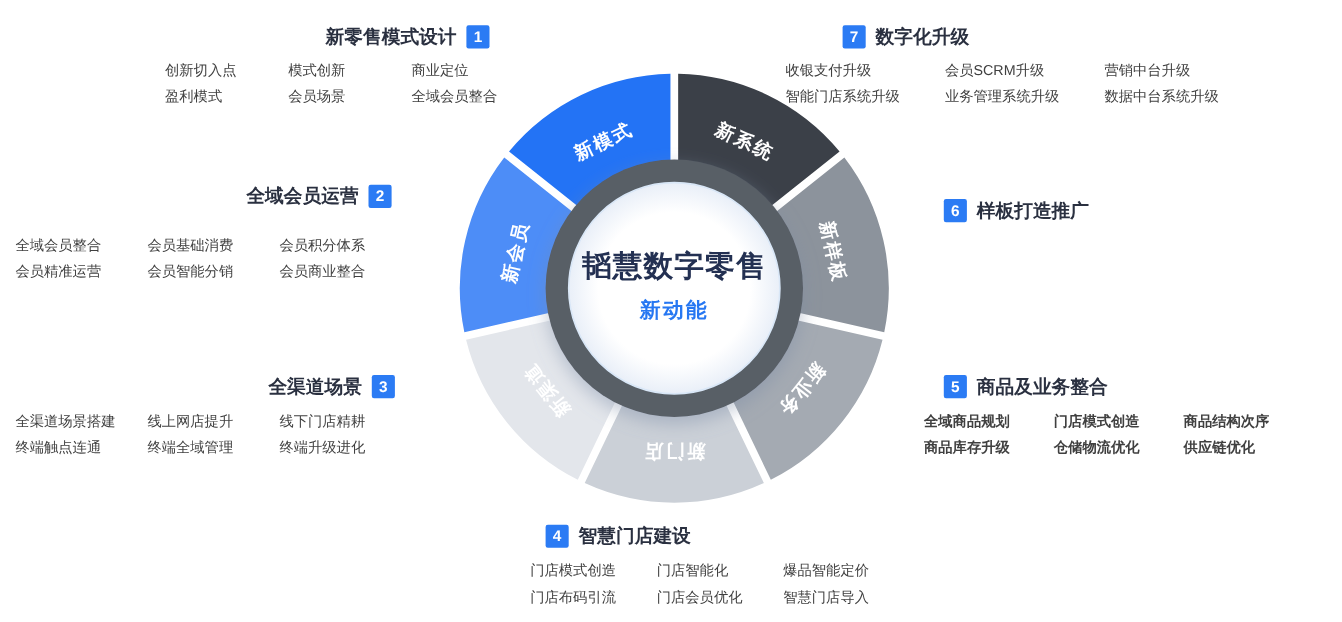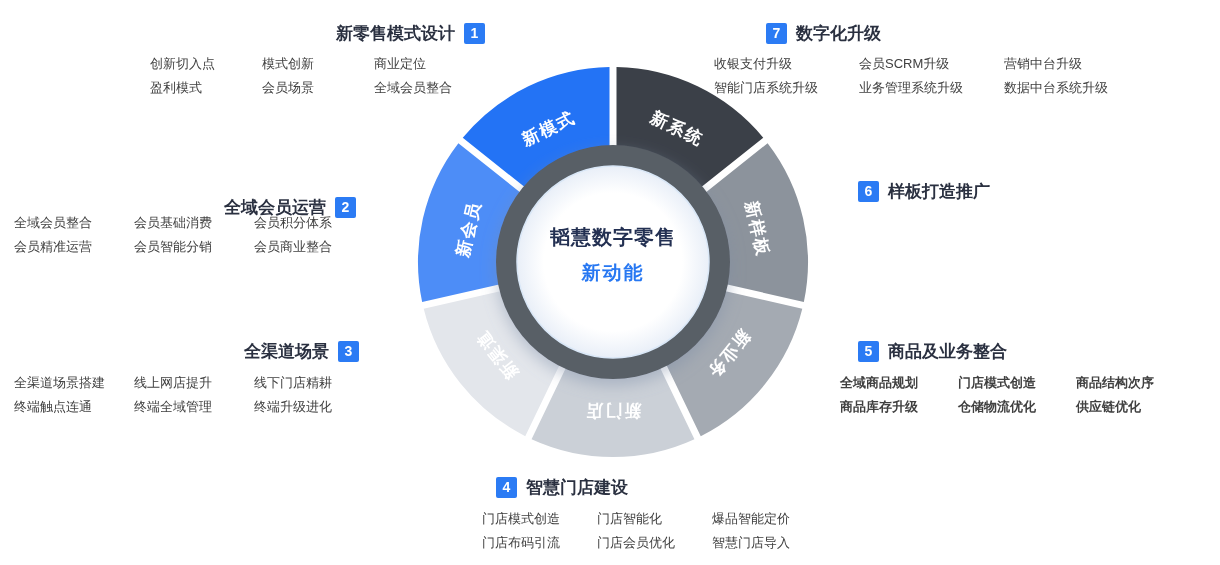--- a/index.html
+++ b/index.html
@@ -15,37 +15,37 @@
   .badge{
     width:21px;height:21px;border-radius:2px;background:#2B7BF4;color:#ffffff;
     display:flex;align-items:center;justify-content:center;
     font-size:14px;font-weight:bold;flex:0 0 auto;
   }
   
   .items-grid{
     position:absolute;display:grid;row-gap:9px;
     font-size:13px;line-height:15px;color:#404040;white-space:nowrap;
   }
-  .t1{left:296px;top:23px;margin-left:40px;}  .d1{left:150px;top:56px;grid-template-columns:repeat(3,112px);}
-  .t2{left:224px;top:197px;} .d2{left:14px; top:215px;grid-template-columns:repeat(3,120px);}
+  .t1{left:296px;top:23px;}  .d1{left:150px;top:56px;grid-template-columns:repeat(3,112px);}
+  .t2{left:224px;top:168px;} .d2{left:14px; top:215px;grid-template-columns:repeat(3,120px);}
   .t3{left:244px;top:341px;justify-content:center;} .d3{left:14px; top:375px;grid-template-columns:repeat(3,120px);}
   .t4{left:496px;top:477px;} .d4{left:482px;top:511px;grid-template-columns:repeat(3,115px);}
   .t5{left:858px;top:341px;} .d5{left:840px;top:375px;grid-template-columns:repeat(3,118px);font-weight:bold;}
   .t6{left:858px;top:181px;} .d6{left:840px;top:215px;grid-template-columns:repeat(3,118px);}
   .t7{left:766px;top:23px;}  .d7{left:714px;top:56px;grid-template-columns:repeat(3,145px);}
   
   .wheel-svg{position:absolute;left:413px;top:62px;width:400px;height:400px;}
   .seg-label{
     font-family:"Liberation Sans","DejaVu Sans",sans-serif;
     font-size:17px;font-weight:bold;fill:#ffffff;letter-spacing:2px;
   }
   .center-overlay{
     position:absolute;left:513px;top:224px;width:200px;text-align:center;pointer-events:none;
   }
-  .center-brand{font-size:20px;font-weight:bold;color:#233052;letter-spacing:1px;}
+  .center-brand{font-size:27px;font-weight:bold;color:#233052;letter-spacing:1px;}
   .center-headline{font-size:19px;font-weight:bold;color:#2677F2;margin-top:9px;letter-spacing:2px;}
 </style>
 </head>
 <body>
 
 <div class="stage">
 
   <div class="title-row t1">
     <span>新零售模式设计</span>
     <span class="badge">1</span>

